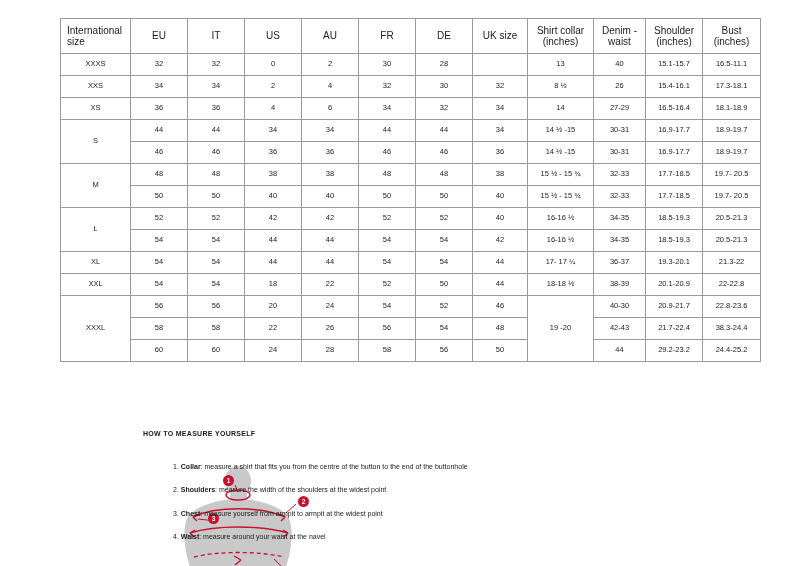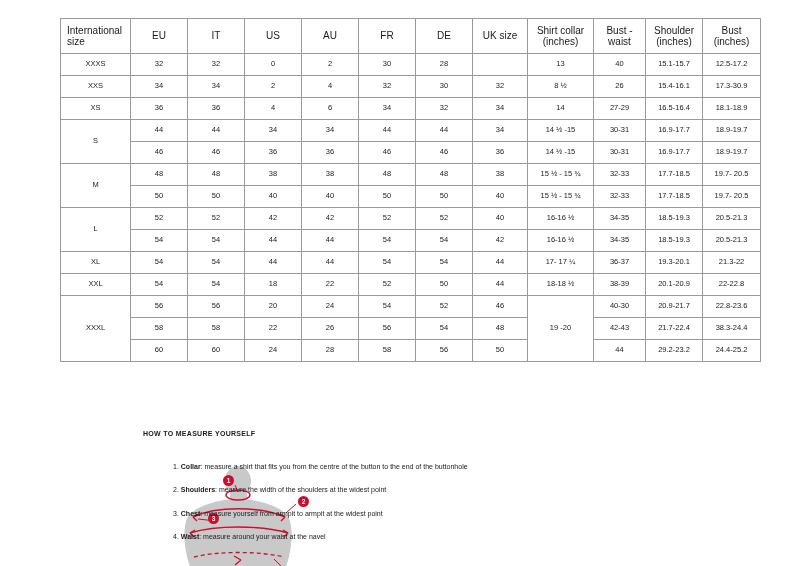--- a/index.html
+++ b/index.html
@@ -140,53 +140,53 @@
       <tr>
         <th class="left-head">International size</th>
         <th>EU</th>
         <th>IT</th>
         <th>US</th>
         <th>AU</th>
         <th>FR</th>
         <th>DE</th>
         <th>UK size</th>
         <th>Shirt collar (inches)</th>
-        <th>Bust - waist</th>
+        <th>Denim - waist</th>
         <th>Shoulder (inches)</th>
         <th>Bust (inches)</th>
       </tr>
     </thead>
     <tbody id="table-body">
         <tr>
           <td>XXXS</td>
           <td>32</td>
           <td>32</td>
           <td>0</td>
           <td>2</td>
           <td>30</td>
           <td>28</td>
           <td></td>
           <td>13</td>
           <td>40</td>
           <td>15.1-15.7</td>
-          <td>12.5-17.2</td>
+          <td>16.5-11.1</td>
         </tr>
         <tr>
           <td>XXS</td>
           <td>34</td>
           <td>34</td>
           <td>2</td>
           <td>4</td>
           <td>32</td>
           <td>30</td>
           <td>32</td>
           <td>8 ½</td>
           <td>26</td>
           <td>15.4-16.1</td>
-          <td>17.3-30.9</td>
+          <td>17.3-18.1</td>
         </tr>
         <tr>
           <td>XS</td>
           <td>36</td>
           <td>36</td>
           <td>4</td>
           <td>6</td>
           <td>34</td>
           <td>32</td>
           <td>34</td>

